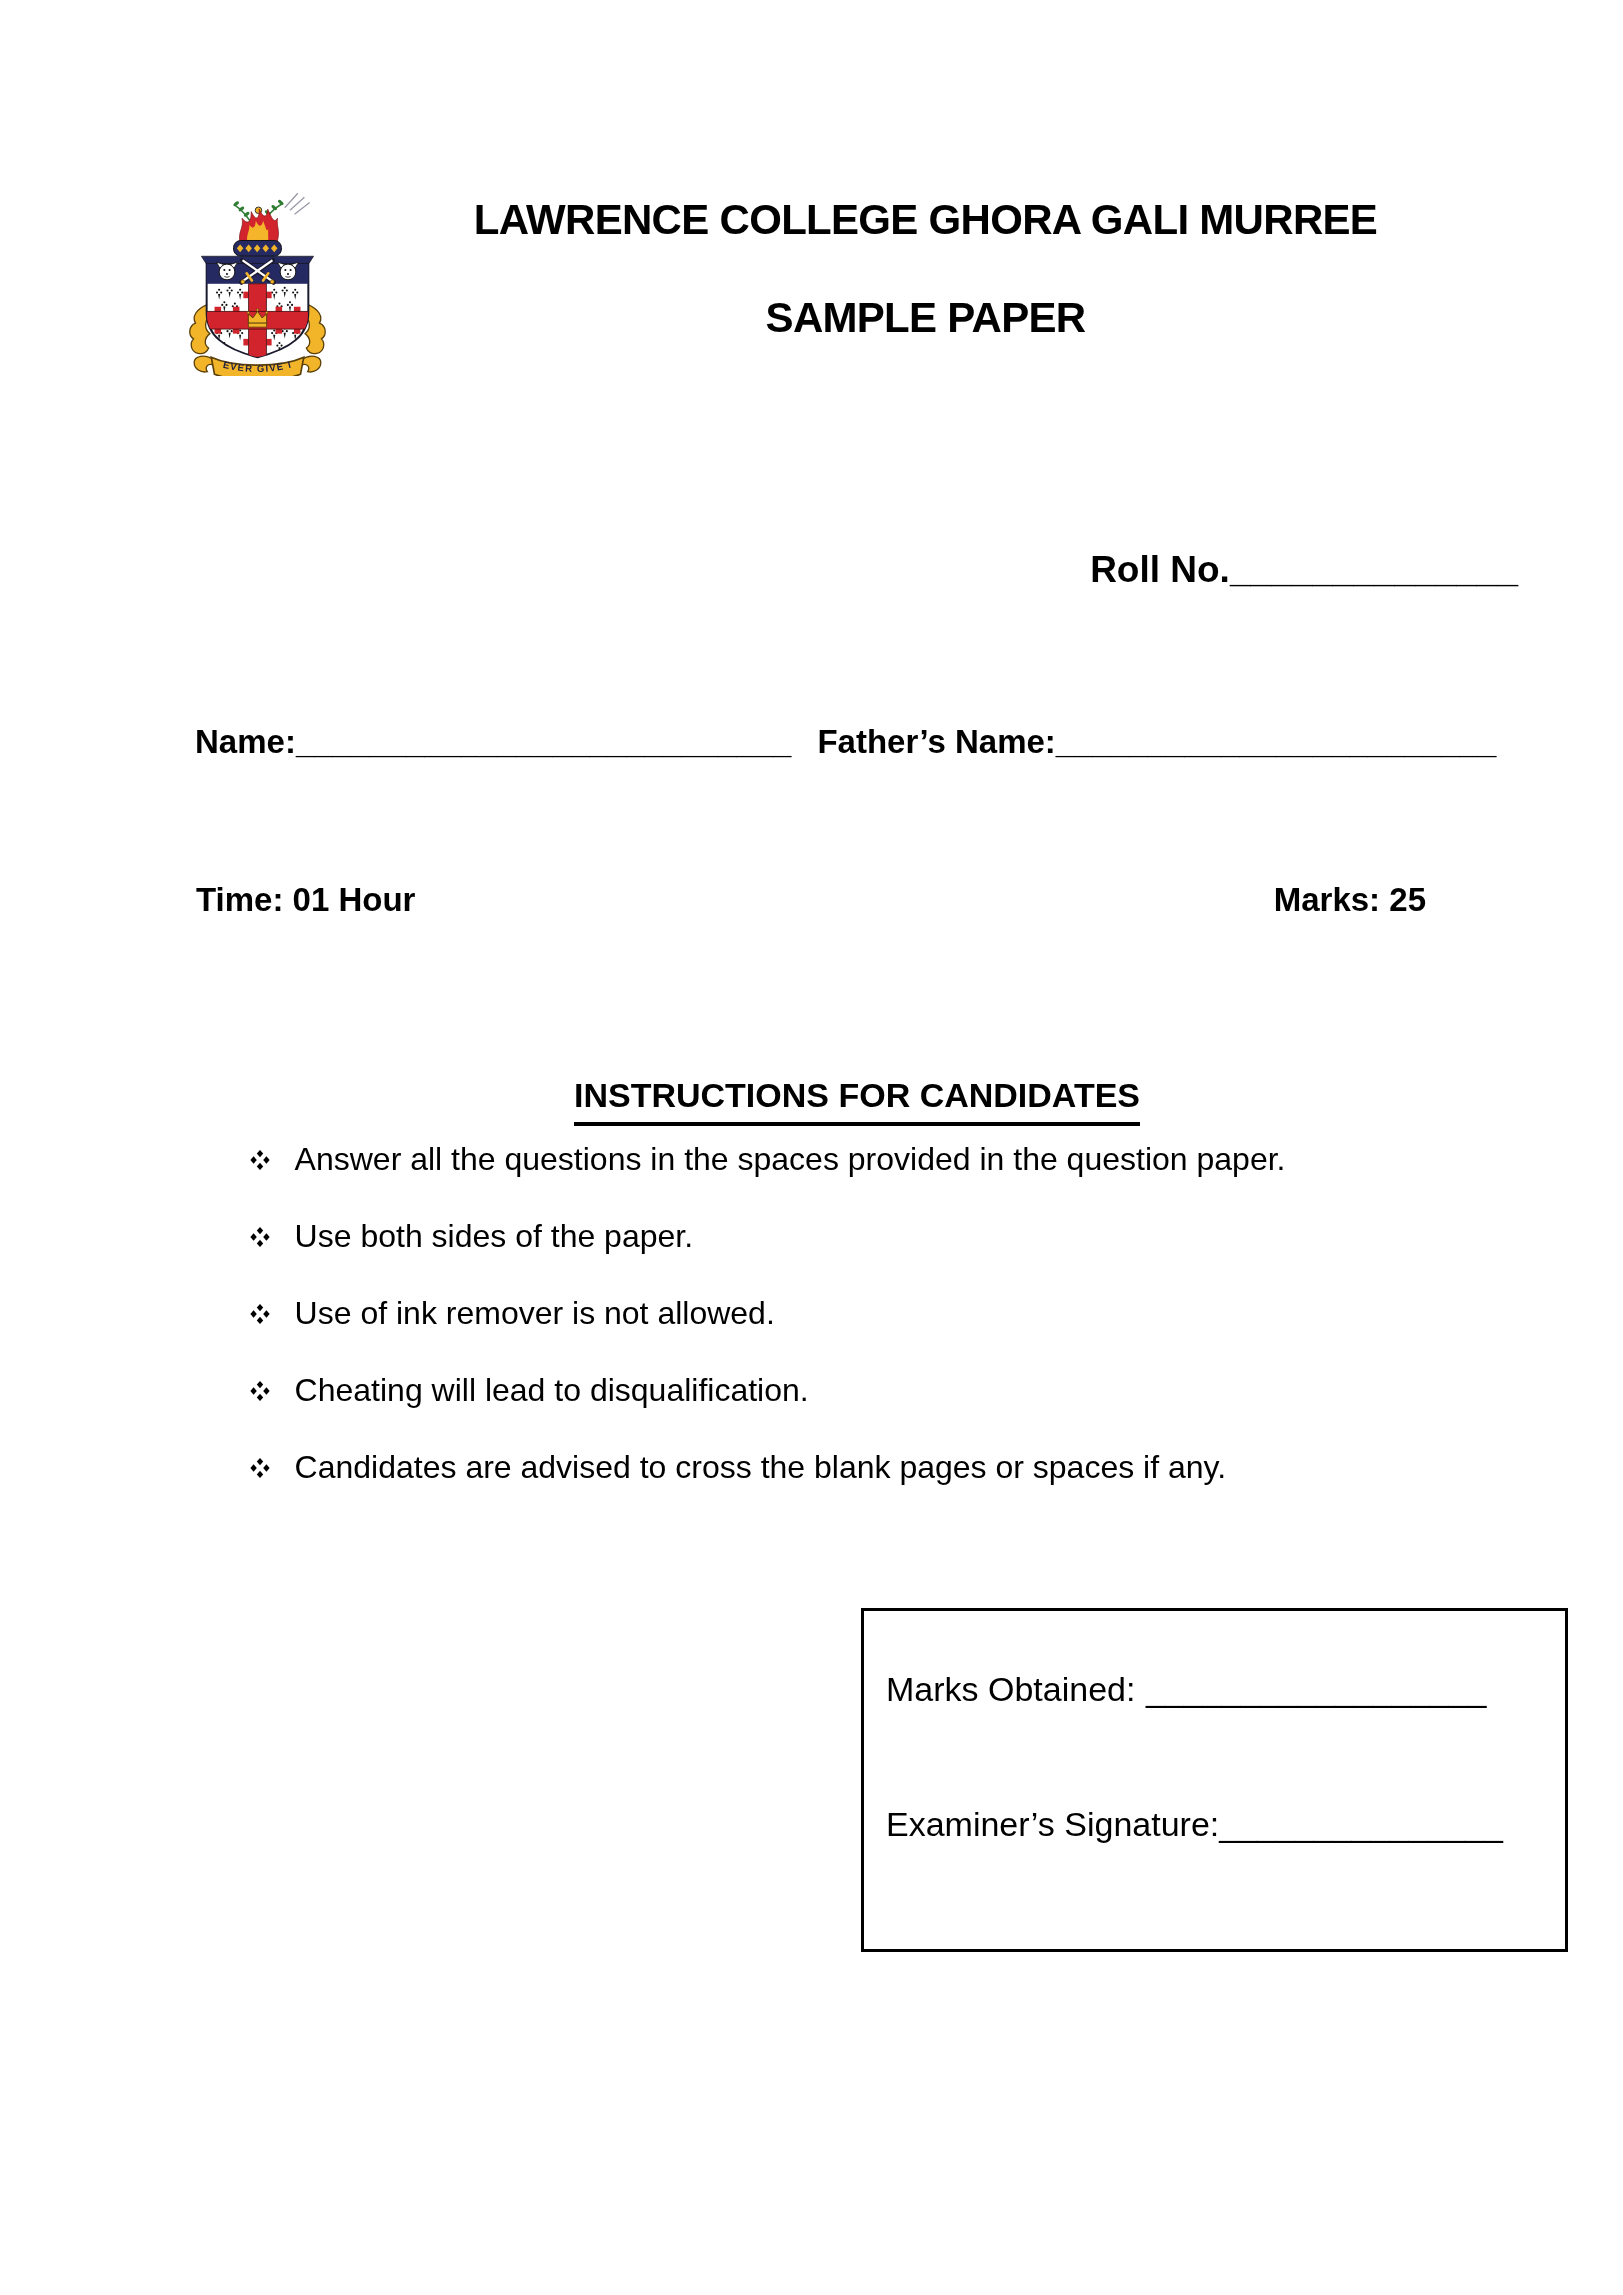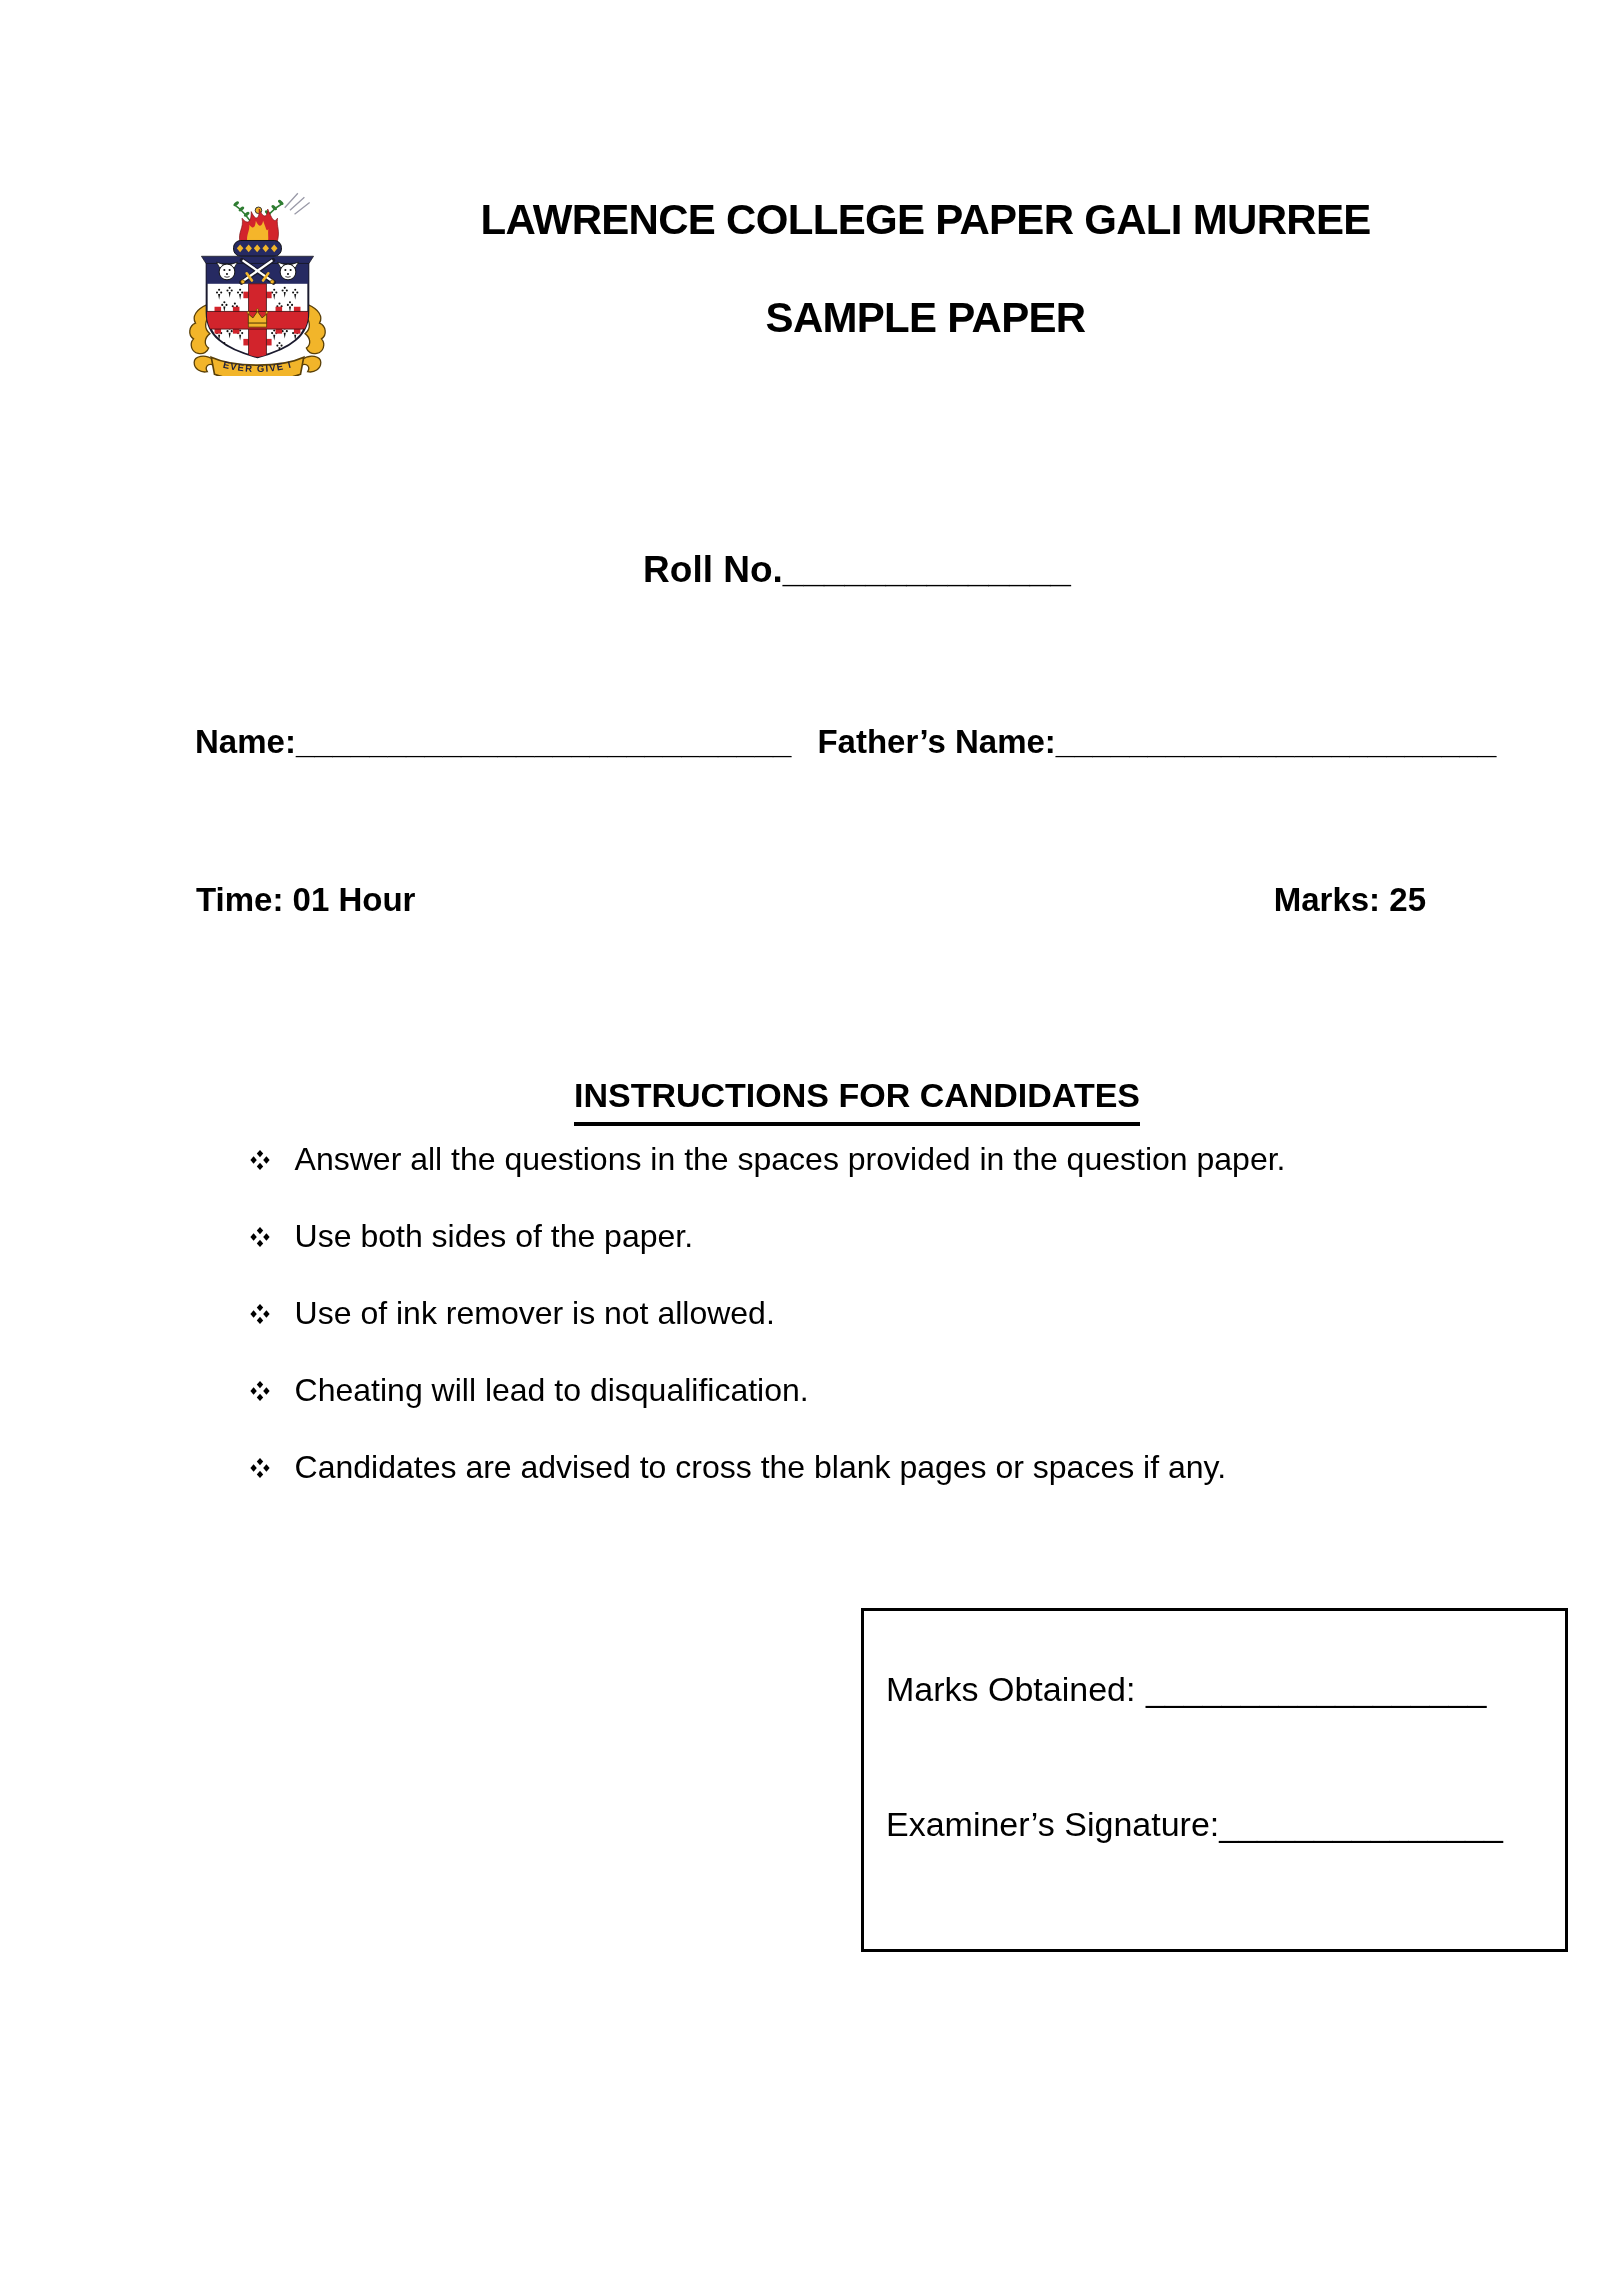--- a/index.html
+++ b/index.html
@@ -21,21 +21,21 @@
 
   
   .titles{left:425px;top:196px;width:1001px;text-align:center;}
   .college-name{font-size:42px;font-weight:bold;line-height:48px;letter-spacing:-0.7px;}
   .paper-type{font-size:42px;font-weight:bold;line-height:48px;margin-top:50px;letter-spacing:-0.7px;}
 
   
   .subject-row{left:196px;top:450px;width:1230px;display:flex;justify-content:space-between;font-size:37px;line-height:43px;}
 
   
-  .roll-row{left:196px;top:548px;width:1322px;text-align:center;font-size:37px;font-weight:bold;line-height:43px;}
+  .roll-row{left:196px;top:548px;width:1322px;text-align:right;font-size:37px;font-weight:bold;line-height:43px;}
 
   
   .name-row{left:195px;top:722px;font-size:33px;font-weight:bold;line-height:39px;}
   .father-label{margin-left:26px;}
 
   
   .time-row{left:196px;top:880px;width:1230px;display:flex;justify-content:space-between;font-size:33px;font-weight:bold;line-height:39px;}
 
   
   .instr-heading{left:196px;top:1075px;width:1322px;text-align:center;font-size:34px;font-weight:bold;line-height:41px;}
@@ -191,21 +191,21 @@
         <path d="M177,262 C191,252 207,256 207,266 C207,276 197,282 187,280 C191,274 187,266 177,270 Z" fill="#F2B52A" stroke="#5a4008" stroke-width="2"></path>
         <path d="M40,258 C75,274 146,274 181,258 L176,284 C140,297 81,297 45,284 Z" fill="#F2B52A" stroke="#5a4008" stroke-width="2.5"></path>
         <text font-size="14.5" font-weight="bold" fill="#23233f" letter-spacing="2">
           <textPath href="#mottoArc" startOffset="50%" text-anchor="middle">NEVER GIVE IN</textPath>
         </text>
       </g>
     </svg>
   </div>
 
   <div class="abs titles">
-    <div class="college-name">LAWRENCE COLLEGE PAPER GALI MURREE</div>
+    <div class="college-name">LAWRENCE COLLEGE GHORA GALI MURREE</div>
     <div class="paper-type">SAMPLE PAPER</div>
   </div>
 
 
   <div class="abs roll-row nowrap">
     <span>Roll No.</span><span>______________</span>
   </div>
 
   <div class="abs name-row nowrap">
     <span>Name:</span><span>___________________________</span><span class="father-label">Father’s Name:</span><span>________________________</span>

